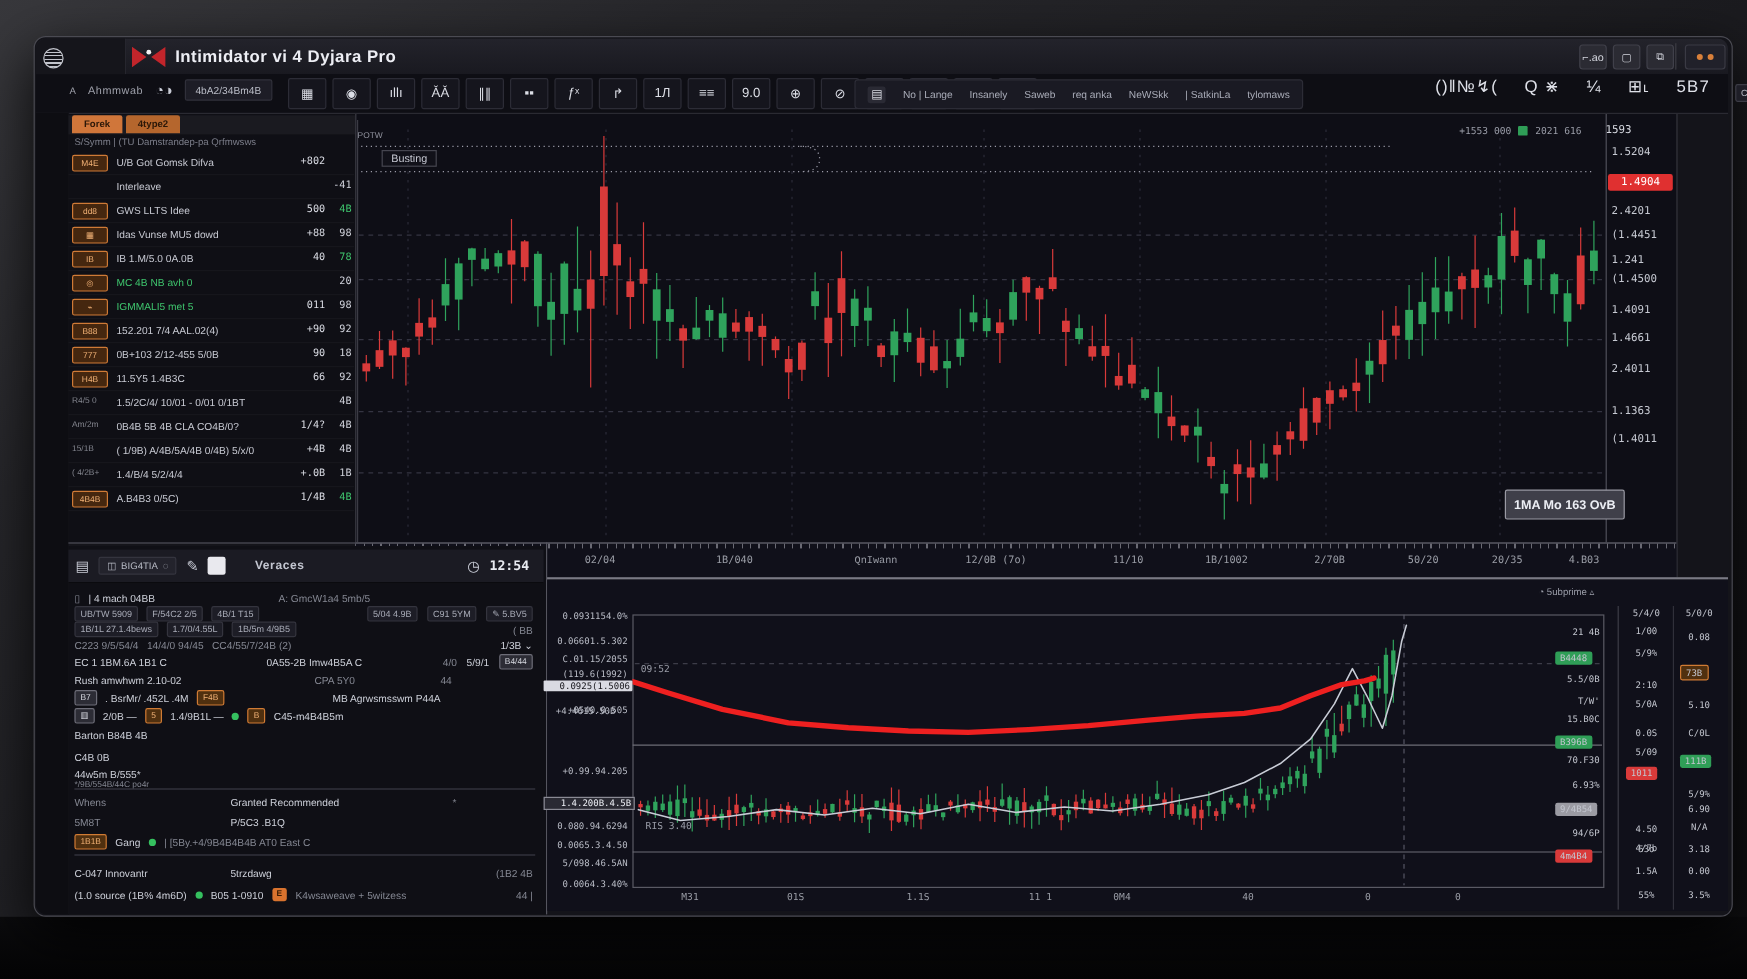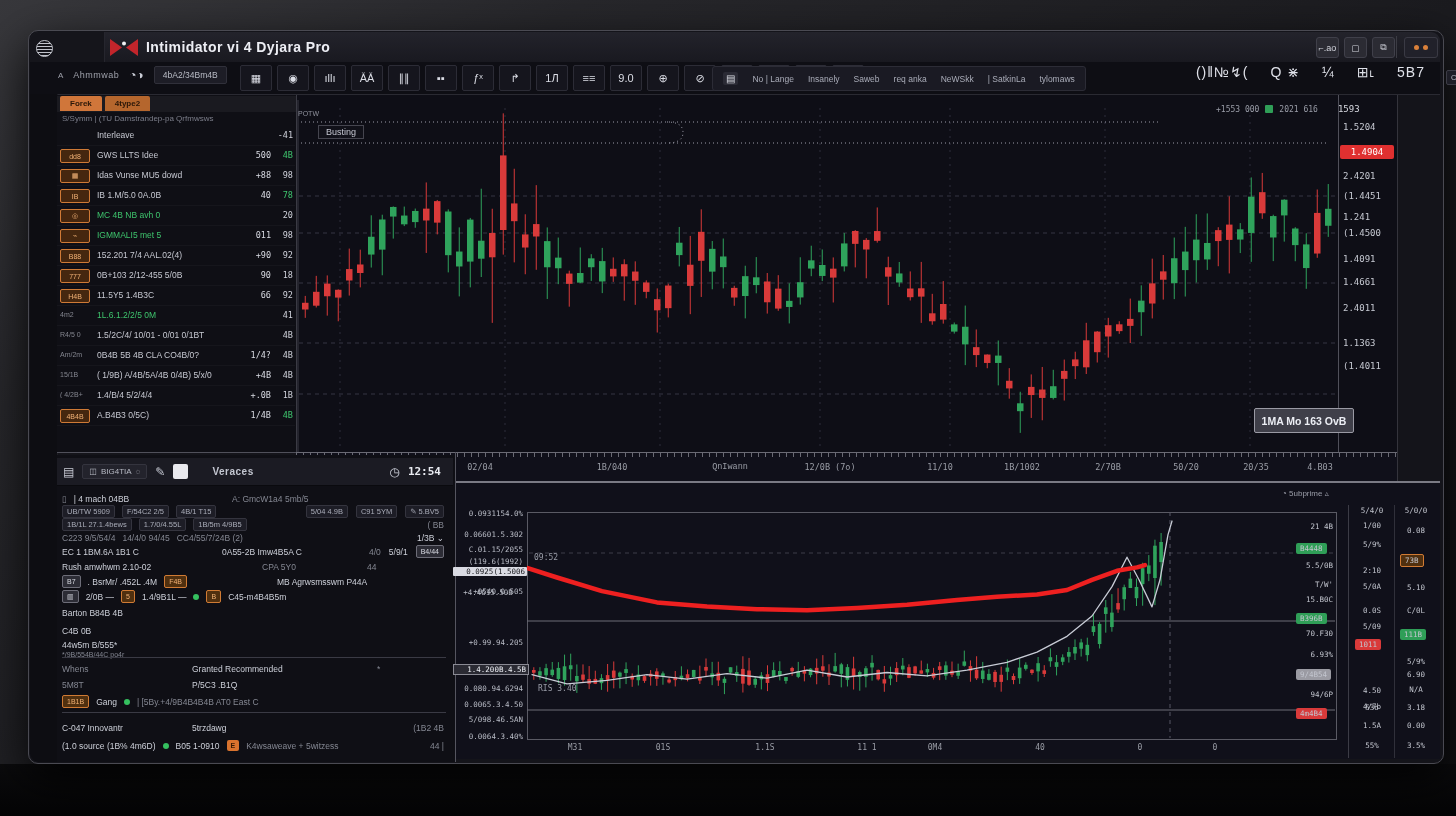--- a/index.html
+++ b/index.html
@@ -203,20 +203,26 @@
   <div id="lbezel"></div>
 
   <div id="sidebar"></div>
   <div id="sb-tabs">
       <div class="sb-tab" style="background: rgb(208, 118, 58);">Forek</div>
       <div class="sb-tab" style="background: rgb(181, 102, 45);">4type2</div>
     </div>
   <div id="sb-header">S/Symm  | (TU Damstrandep-pa Qrfmwsws</div>
   <div id="sb-rows">
       <div class="sb-row">
+        <div class="sb-badge">M4E</div>
+        <div class="sb-name">U/B Got Gomsk Difva</div>
+        <div class="sb-v1 mono">+802</div>
+        <div class="sb-v2 mono"></div>
+      </div>
+      <div class="sb-row">
         <div class="sb-name">Interleave</div>
         <div class="sb-v1 mono"></div>
         <div class="sb-v2 mono">-41</div>
       </div>
       <div class="sb-row">
         <div class="sb-badge">dd8</div>
         <div class="sb-name">GWS LLTS Idee</div>
         <div class="sb-v1 mono">500</div>
         <div class="sb-v2 mono green">4B</div>
       </div>
@@ -254,26 +260,20 @@
         <div class="sb-badge">777</div>
         <div class="sb-name">0B+103  2/12-455  5/0B</div>
         <div class="sb-v1 mono">90</div>
         <div class="sb-v2 mono">18</div>
       </div>
       <div class="sb-row">
         <div class="sb-badge">H4B</div>
         <div class="sb-name">11.5Y5 1.4B3C</div>
         <div class="sb-v1 mono">66</div>
         <div class="sb-v2 mono">92</div>
-      </div>
-      <div class="sb-row">
-        <div class="sb-pre">4m2</div>
-        <div class="sb-name green">1L.6.1.2/2/5 0M</div>
-        <div class="sb-v1 mono"></div>
-        <div class="sb-v2 mono">41</div>
       </div>
       <div class="sb-row">
         <div class="sb-pre">R4/5 0</div>
         <div class="sb-name">1.5/2C/4/ 10/01 - 0/01 0/1BT</div>
         <div class="sb-v1 mono"></div>
         <div class="sb-v2 mono">4B</div>
       </div>
       <div class="sb-row">
         <div class="sb-pre">Am/2m</div>
         <div class="sb-name">0B4B 5B 4B CLA CO4B/0?</div>
@@ -883,21 +883,21 @@
 <div class="ylab mono abs" style="left: 1343px; top: 122px;">1.5204</div>
     <div class="ylab mono abs" style="left: 1343px; top: 171px;">2.4201</div>
     <div class="ylab mono abs" style="left: 1343px; top: 191px;">(1.4451</div>
     <div class="ylab mono abs" style="left: 1343px; top: 212px;">1.241</div>
     <div class="ylab mono abs" style="left: 1343px; top: 228px;">(1.4500</div>
     <div class="ylab mono abs" style="left: 1343px; top: 254px;">1.4091</div>
     <div class="ylab mono abs" style="left: 1343px; top: 277px;">1.4661</div>
     <div class="ylab mono abs" style="left: 1343px; top: 303px;">2.4011</div>
     <div class="ylab mono abs" style="left: 1343px; top: 338px;">1.1363</div>
     <div class="ylab mono abs" style="left: 1343px; top: 361px;">(1.4011</div>
-    <div class="xlab mono abs" style="left: 480px;">02/04</div>
+    <div class="xlab mono abs" style="left: 500px;">02/04</div>
     <div class="xlab mono abs" style="left: 612px;">1B/040</div>
     <div class="xlab mono abs" style="left: 730px; font-family: Liberation Mono, monospace;">QnIwann</div>
     <div class="xlab mono abs" style="left: 830px;">12/0B (7o)</div>
     <div class="xlab mono abs" style="left: 940px;">11/10</div>
     <div class="xlab mono abs" style="left: 1022px;">1B/1002</div>
     <div class="xlab mono abs" style="left: 1108px;">2/70B</div>
     <div class="xlab mono abs" style="left: 1186px;">50/20</div>
     <div class="xlab mono abs" style="left: 1256px;">20/35</div>
     <div class="xlab mono abs" style="left: 1320px;">4.B03</div>
     <div class="blab mono abs" style="left: 453px; top: 509px;">0.0931154.0%</div>

